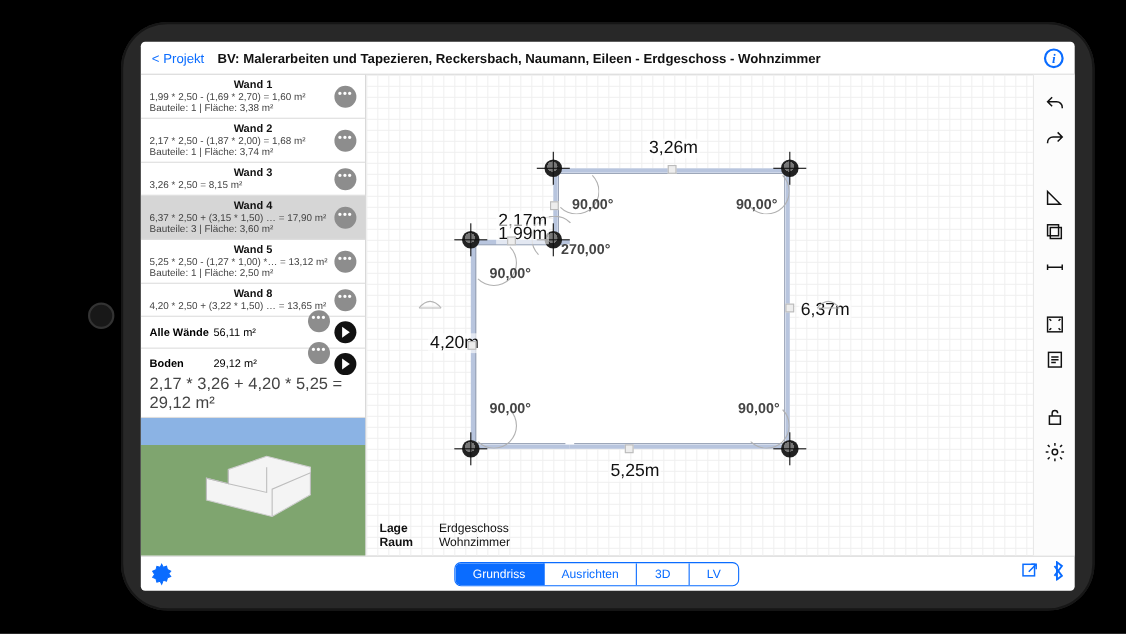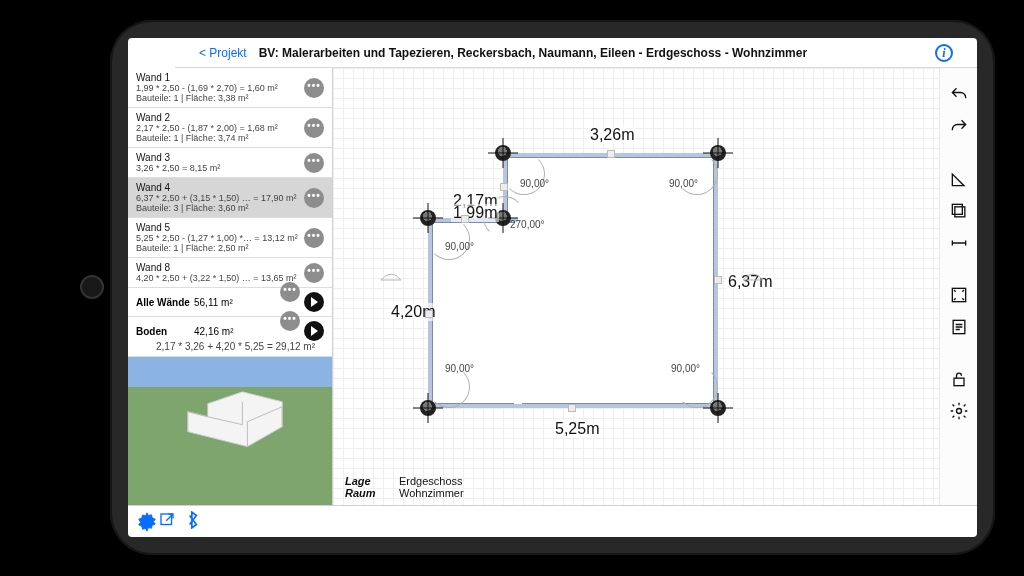--- a/index.html
+++ b/index.html
@@ -13,56 +13,56 @@
     position: absolute; left: 80px; top: 275px; width: 24px; height: 24px;
     border-radius: 50%; background: #181818; border: 2px solid #333;
   }
   .screen {
     width: 100%; height: 100%; background: #fff; border-radius: 4px;
     display: flex; flex-direction: column; overflow: hidden; position: relative;
   }
 
   
   .hdr {
-    height: 30px; display: flex; align-items: center; padding: 0 24px;
-    border-bottom: 1px solid #d8d8d8; font-size: 12px; margin-left: 47px;
+    height: 30px; display: flex; align-items: center; padding: 0 10px;
+    border-bottom: 1px solid #d8d8d8; font-size: 12px;
   }
   .hdr .back { color: #0a6cff; font-weight: 500; margin-right: 12px; }
   .hdr .title { flex: 1; text-align: left; font-weight: 700; color: #111; }
   .hdr .info {
     width: 18px; height: 18px; border: 2px solid #0a6cff; border-radius: 50%;
     color: #0a6cff; font-weight: 700; font-size: 12px; line-height: 15px;
     text-align: center; font-family: Georgia, serif; font-style: italic;
   }
 
   
   .body { flex: 1; display: flex; min-height: 0; }
   .sidebar { width: 205px; display: flex; flex-direction: column; border-right: 1px solid #d0d0d0; }
   .wall-list { flex: 0 0 auto; }
   .wall-row {
     padding: 4px 8px 4px 8px; border-bottom: 1px solid #ddd; position: relative;
     font-size: 9px; color: #333;
   }
   .wall-row.sel { background: #d6d6d6; }
-  .wall-row .name { font-weight: 400; font-size: 10px; color: #111; }
+  .wall-row .name { font-weight: 700; font-size: 10px; color: #111; text-align: center; }
   .wall-row .calc { color: #444; }
   .wall-row .sub { color: #444; }
   .more-btn {
     position: absolute; right: 8px; top: 50%; transform: translateY(-50%);
     width: 20px; height: 20px; border-radius: 50%;
     background: #8d8d8d; color: #fff; text-align: center; line-height: 16px;
     font-weight: 700; letter-spacing: 1px; font-size: 10px;
   }
   .summary-row {
     display: flex; align-items: center; padding: 4px 8px; border-bottom: 1px solid #ddd;
     font-size: 10px;
   }
   .summary-row .sname { font-weight: 700; width: 58px; }
   .summary-row .sval { flex: 1; }
-  .summary-row .sub2 { font-size: 10px; color: #444; display: block; margin-left: 20px; }
+  .summary-row .sub2 { font-size: 15px; color: #444; display: block; }
   .play-btn {
     width: 20px; height: 20px; border-radius: 50%; background: #111;
     margin-left: 4px; position: relative;
   }
   .play-btn::after {
     content: ""; position: absolute; left: 7px; top: 5px;
     border-left: 7px solid #fff; border-top: 5px solid transparent; border-bottom: 5px solid transparent;
   }
   .preview3d {
     flex: 1; background: linear-gradient(#8bb3e4 0 20%, #7fa56f 20% 100%);
@@ -93,33 +93,33 @@
     transform: translate(-50%, -50%);
   }
   .vertex::before, .vertex::after {
     content:""; position:absolute; background:#111;
   }
   .vertex::before { left:-7px; right:-7px; top:50%; height:1px; transform:translateY(-50%); }
   .vertex::after  { top:-7px; bottom:-7px; left:50%; width:1px; transform:translateX(-50%); }
   .ang {
     position: absolute; width: 42px; height: 42px; border: 1px solid #b0b0b0;
     border-radius: 50%; border-top-color: transparent; border-left-color: transparent;
-    font-size: 10px; color: #444;
+    font-size: 13px; color: #444; font-weight: bold;
   }
   .ang span { position: absolute; }
   .dimlbl { position: absolute; font-size: 16px; color: #111; background: rgba(255,255,255,.6); padding: 0 2px; }
   .door {
     position: absolute; width: 24px; height: 14px; color: #999;
   }
   .door svg { width: 100%; height: 100%; }
   .dimsq { position:absolute; width:8px; height:8px; background:#ededed; border:1px solid #bbb; }
 
   .meta { position: absolute; left: 12px; bottom: 6px; font-size: 11px; color: #111; }
   .meta .row { display: flex; gap: 14px; }
-  .meta .lab { font-weight: 700; width: 40px; font-style: italic; }
+  .meta .lab { font-weight: 700; width: 40px; }
 
   
   .rtoolbar {
     width: 38px; display: flex; flex-direction: column; align-items: center;
     gap: 10px; padding-top: 16px; background: #fcfcfc; border-left: 1px solid #e8e8e8;
   }
   .tbtn { width: 22px; height: 22px; color: #111; display:flex; align-items:center; justify-content:center; }
   .tbtn svg { width: 20px; height: 20px; stroke: #111; fill: none; stroke-width: 1.6; }
   .rtoolbar .spacer { height: 10px; }
 
@@ -195,21 +195,21 @@
           </div>
 
         <div class="summary-row">
           <span class="sname">Alle Wände</span>
           <span class="sval">56,11 m²</span>
           <span class="more-btn" style="position:static">•••</span>
           <span class="play-btn"></span>
         </div>
         <div class="summary-row" style="flex-wrap:wrap">
           <span class="sname">Boden</span>
-          <span class="sval">42,16 m²</span>
+          <span class="sval">29,12 m²</span>
           <span class="more-btn" style="position:static">•••</span>
           <span class="play-btn"></span>
           <span class="sub2" style="width:100%">2,17 * 3,26  + 4,20 * 5,25  = 29,12 m²</span>
         </div>
 
         <div class="preview3d">
           <svg viewBox="0 0 205 120">
             <g transform="translate(60,35)">
               <polygon points="0,40 60,55 95,35 95,10 55,0 20,12 20,25 0,20" fill="#f4f4f4" stroke="#cfcfcf"></polygon>
               <polyline points="0,40 0,20 20,25 20,12" fill="none" stroke="#bdbdbd"></polyline>
@@ -348,20 +348,26 @@
       </div>
     </div>
 
     <div class="footer">
       <span class="gear">
         <svg viewBox="0 0 24 24" stroke="#0a6cff" fill="#0a6cff">
             <circle cx="12" cy="12" r="3" fill="#fff"></circle>
             <path d="M12 2l1.5 3 3.3-.9.9 3.3L21 9l-2 2.6 2 2.6-3.3 1.4-.9 3.3-3.3-.9L12 22l-1.5-3-3.3.9-.9-3.3L3 15l2-2.6L3 9l3.3-1.4.9-3.3 3.3.9z"></path>
           </svg>
       </span>
+      <div class="seg">
+        <div class="on">Grundriss</div>
+        <div>Ausrichten</div>
+        <div>3D</div>
+        <div>LV</div>
+      </div>
       <div class="right-icons">
         <span class="compose"><svg viewBox="0 0 24 24">
               <rect x="4" y="4" width="14" height="14"></rect>
               <path d="M14 4l6 0 0 6M20 4l-9 9"></path>
             </svg></span>
         <span>
           <svg width="14" height="18" viewBox="0 0 24 32" stroke="#0a6cff" stroke-width="3" fill="none">
               <path d="M6 8l12 16-8 6V2l8 6L6 24"></path>
             </svg>
         </span>

